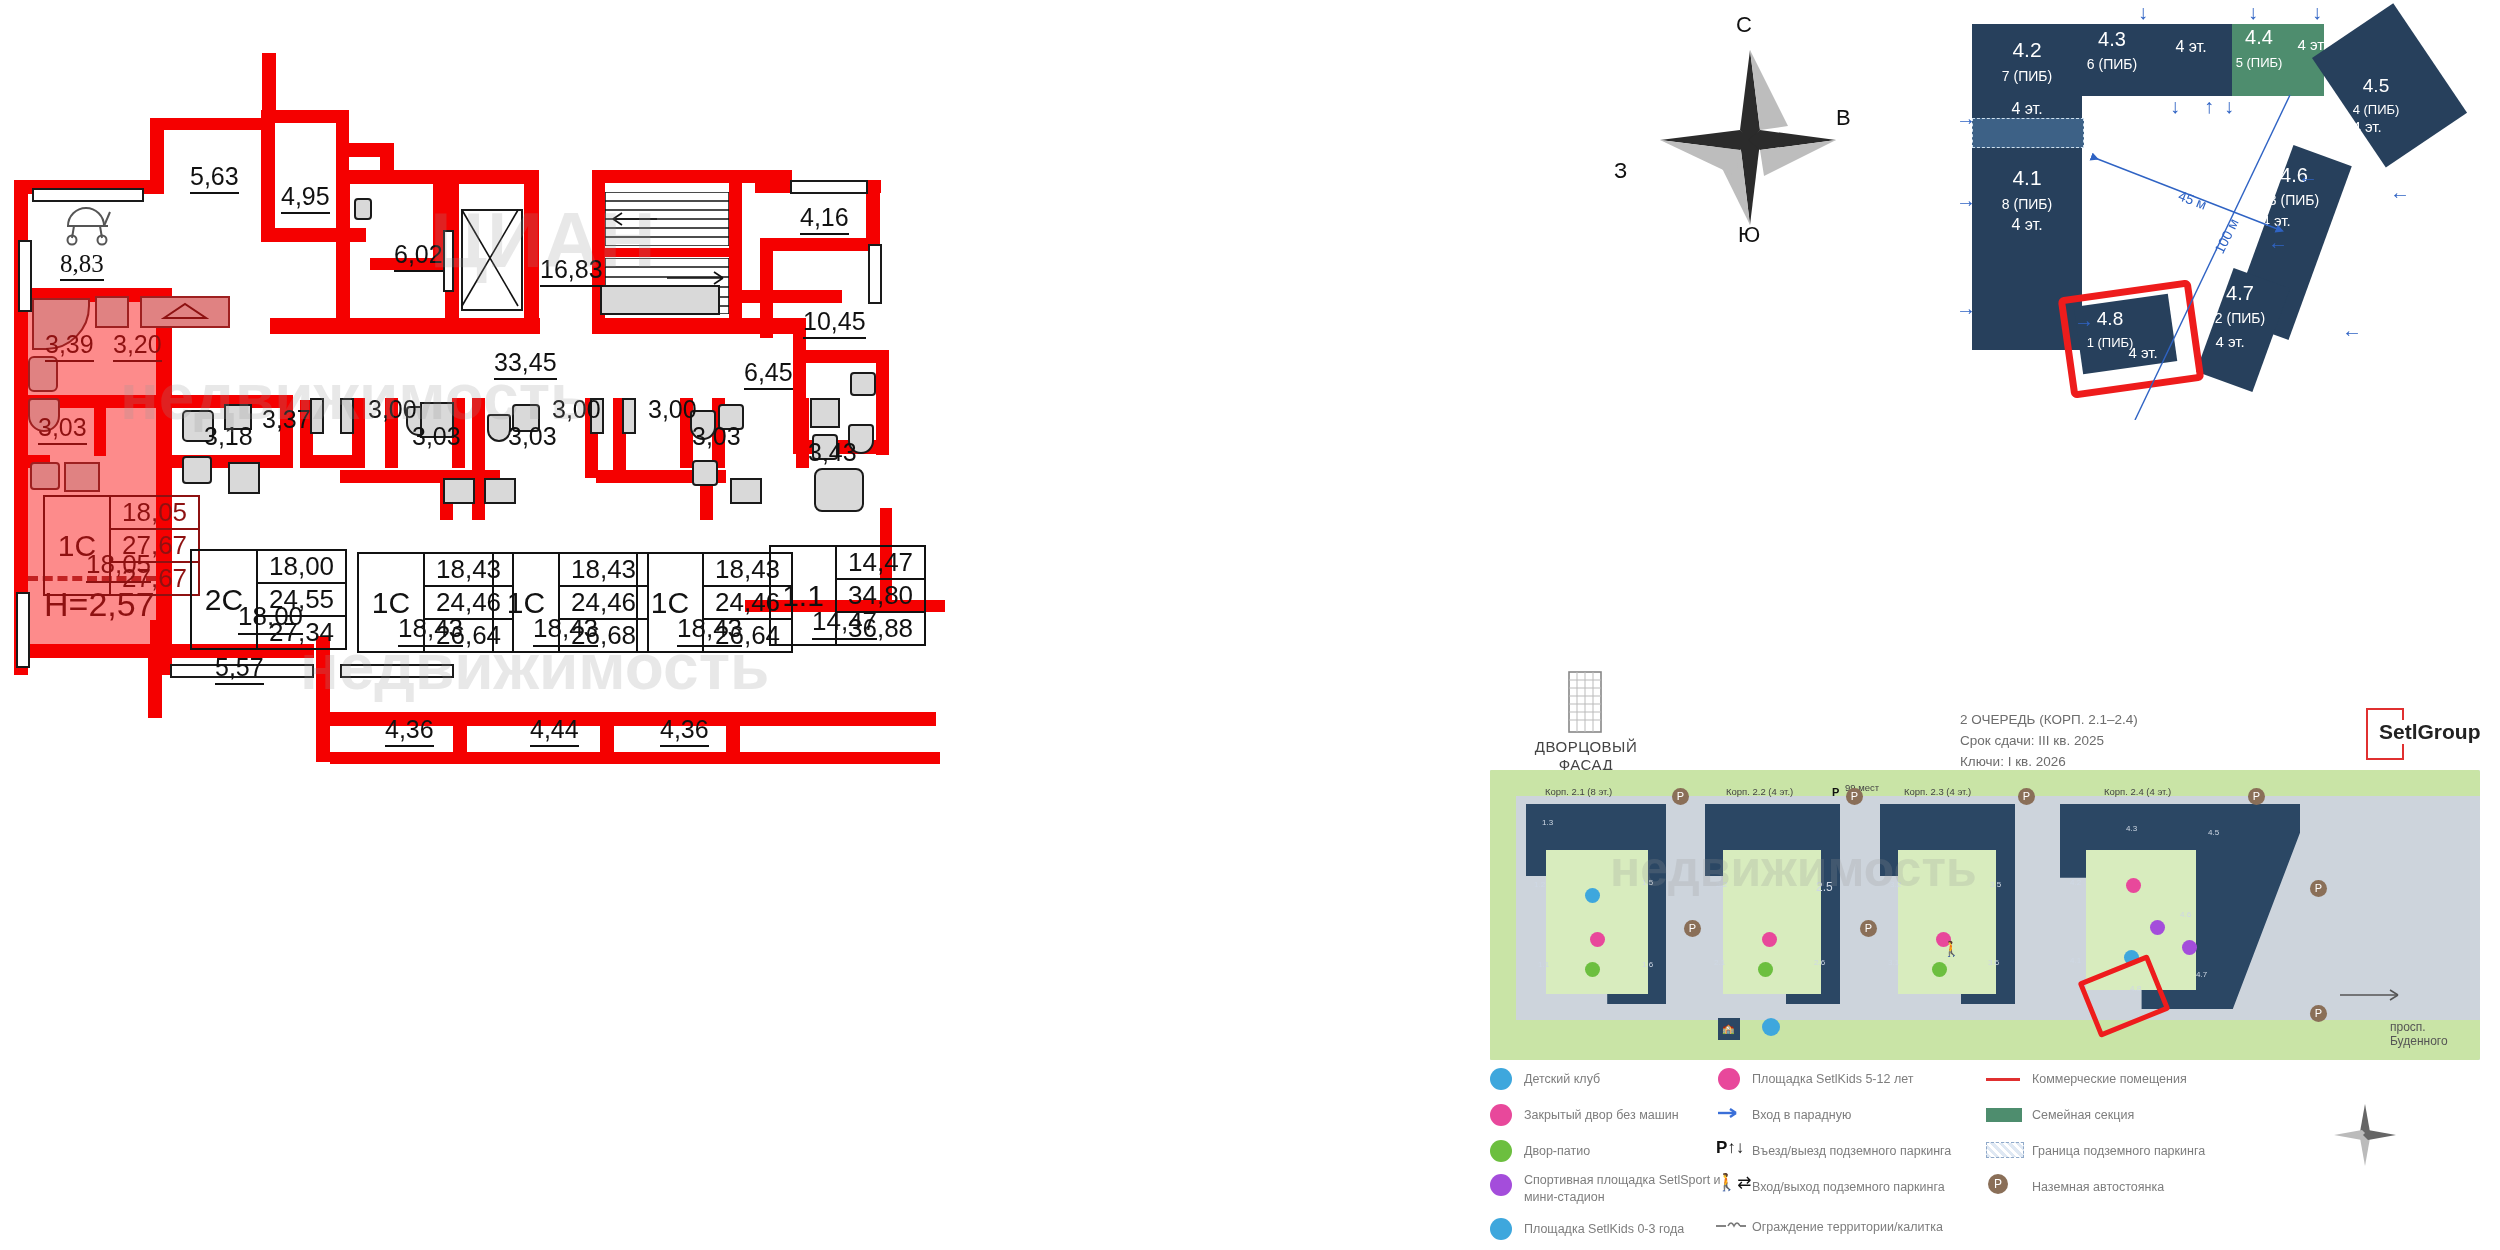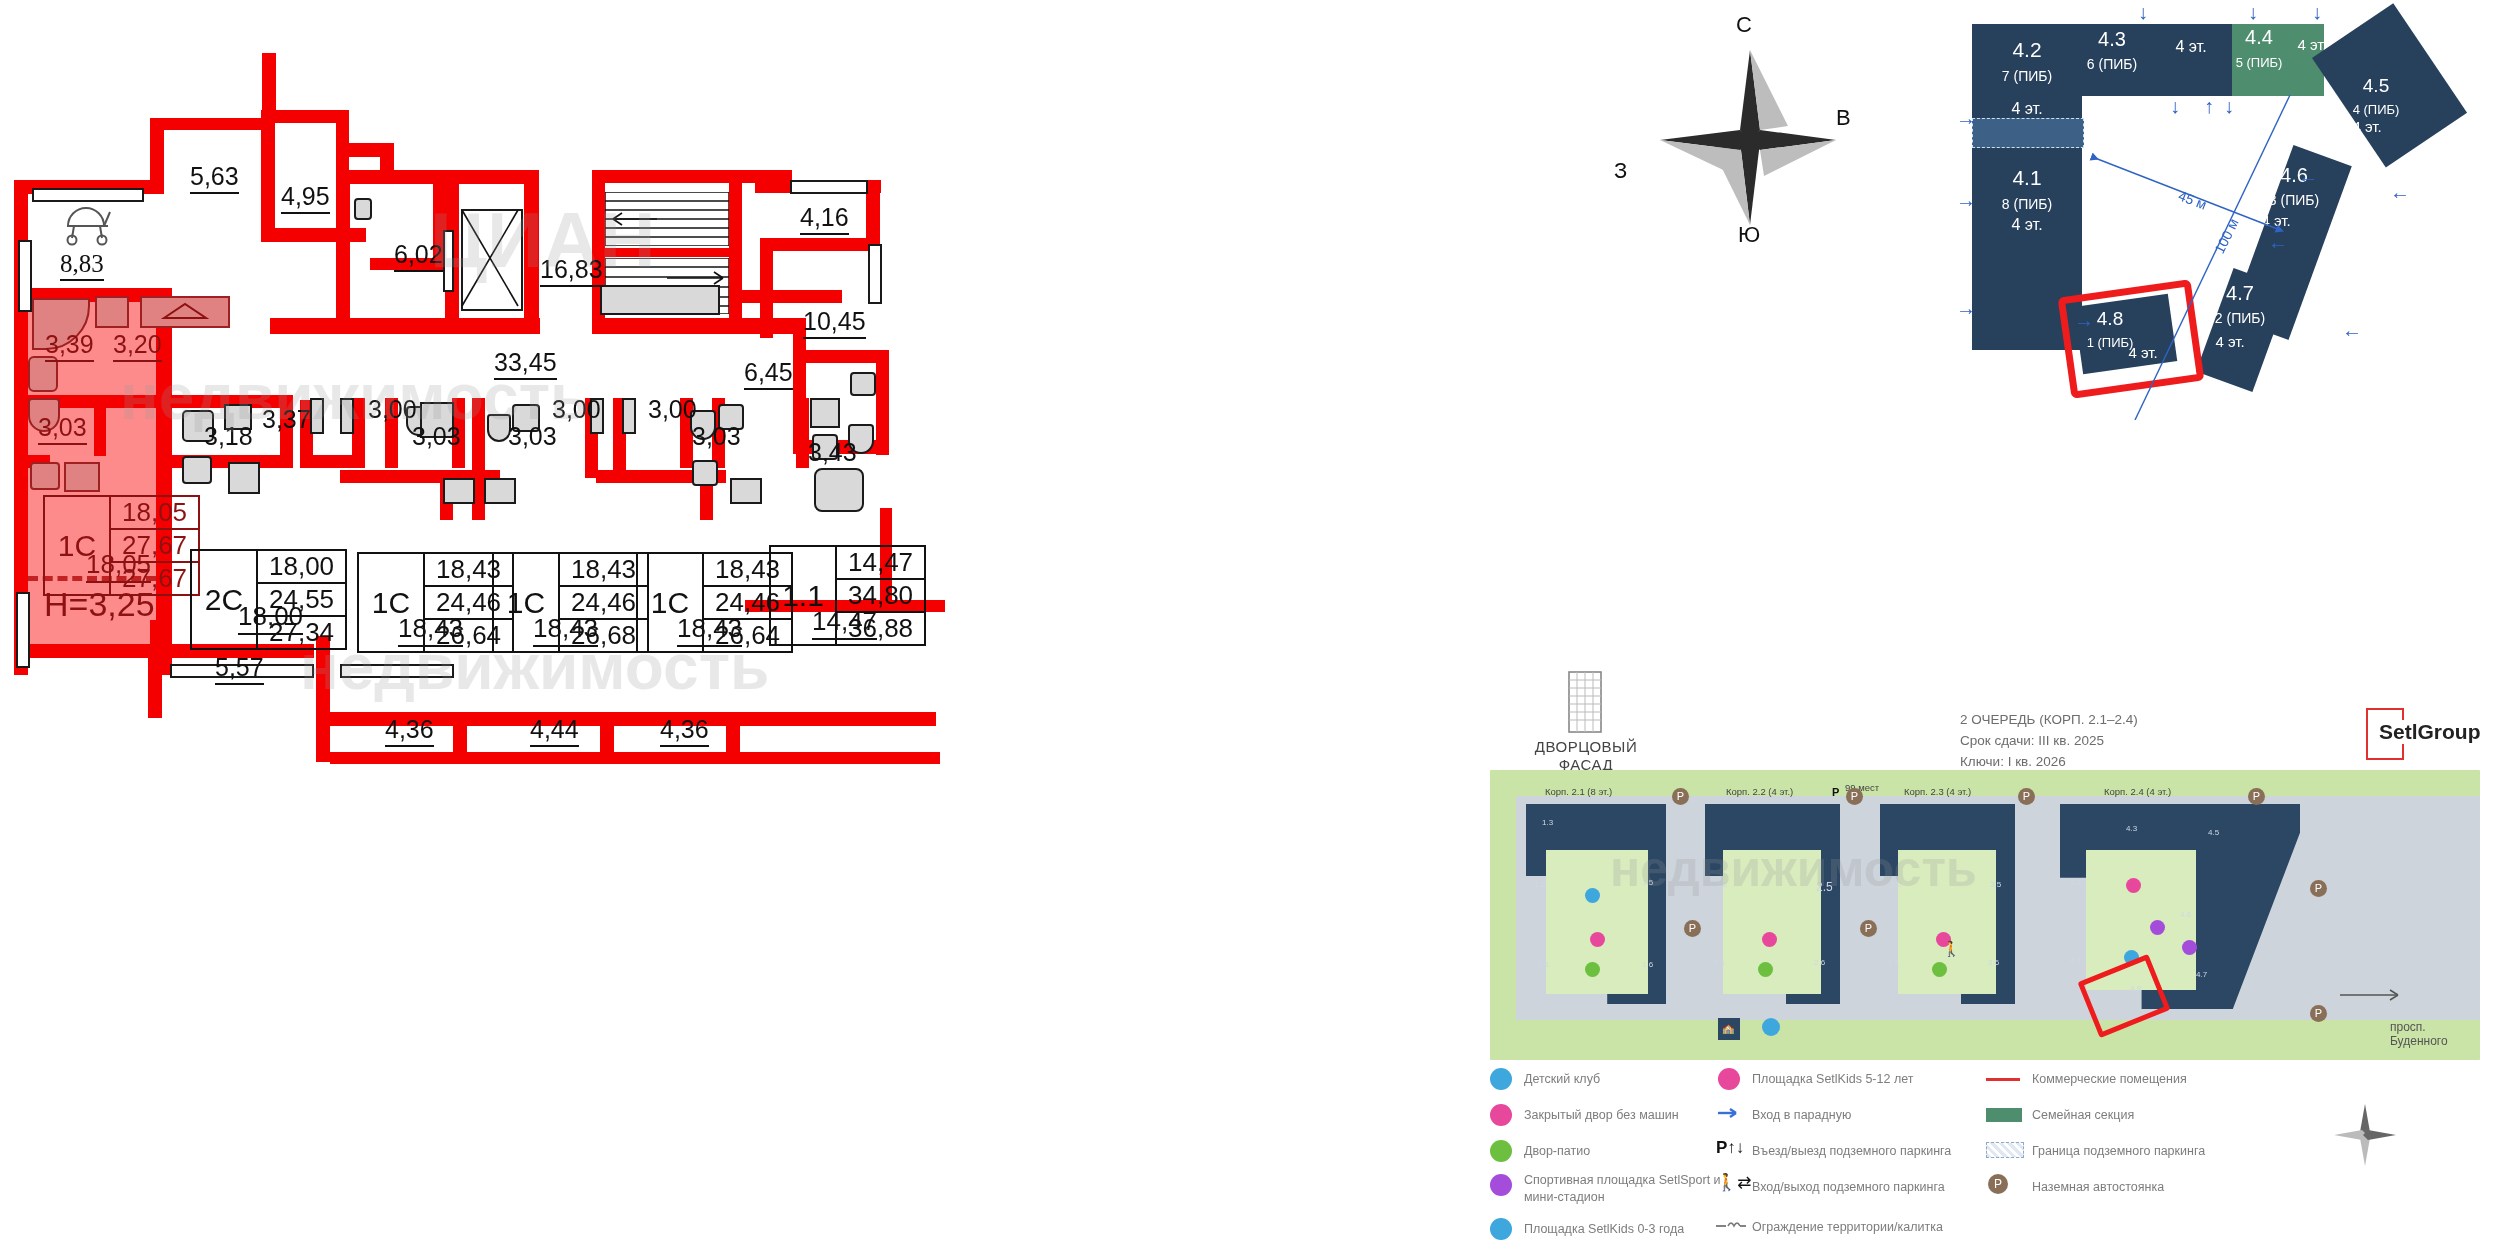--- a/index.html
+++ b/index.html
@@ -271,21 +271,21 @@
 
   <div class="aptbox red" style="left:43px;top:495px;">
     <div class="code">1C</div>
     <div class="rows">
       <div>18,05</div>
       <div>27,67</div>
       <div>27,67</div>
     </div>
   </div>
   <div class="aptsum red" style="left:86px;top:549px;">18,05</div>
-  <div class="lbl-r" style="left:44px;top:585px;font-size:34px;">H=3,25</div>
+  <div class="lbl-r" style="left:44px;top:585px;font-size:34px;">H=2,57</div>
 
   <div class="aptbox" style="left:190px;top:549px;">
     <div class="code">2C</div>
     <div class="rows">
       <div>18,00</div>
       <div>24,55</div>
       <div>27,34</div>
     </div>
   </div>
   <div class="aptsum" style="left:238px;top:601px;">18,00</div>

